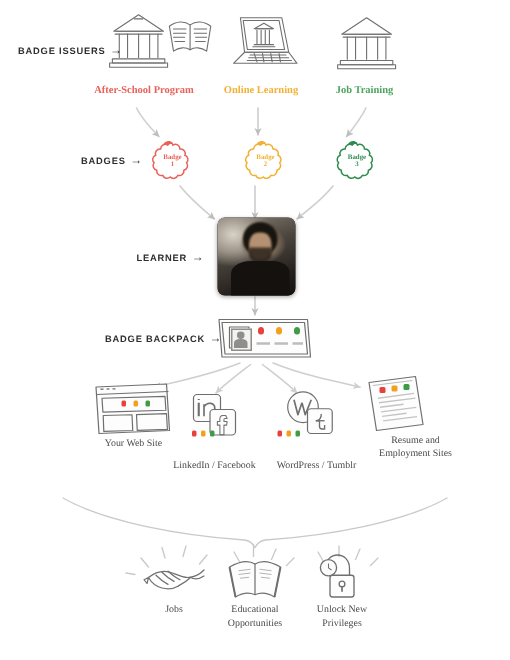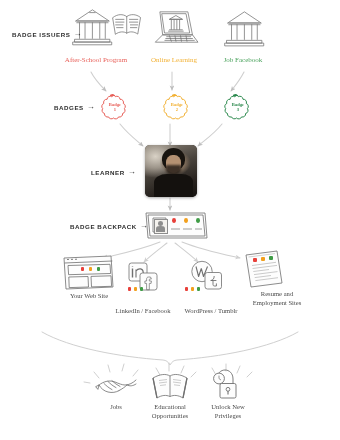--- a/index.html
+++ b/index.html
@@ -49,21 +49,21 @@
     font-weight: 700;
     position: relative;
     top: -0.5px;
   }
 
   
   .issuer-caption {
     position: absolute;
     font-family: "Liberation Serif", serif;
     font-size: 7px;
-    font-weight: 400;
+    font-weight: 700;
     text-align: right;
     white-space: nowrap;
     transform: translateX(-50%);
   }
 
   
   .caption {
     position: absolute;
     font-family: "Liberation Serif", serif;
     font-size: 6.6px;
@@ -379,21 +379,21 @@
     <span class="arrow-glyph">→</span>
   </div>
 
   <div class="stage-label" style="left:70px;top:222px;">
     <span>BADGE BACKPACK</span>
     <span class="arrow-glyph">→</span>
   </div>
 
   <div class="issuer-caption" style="left:96px;top:56px;color:#e8615a;">After-School Program</div>
   <div class="issuer-caption" style="left:174px;top:56px;color:#f2b134;">Online Learning</div>
-  <div class="issuer-caption" style="left:243px;top:56px;color:#4ca35e;">Job Facebook</div>
+  <div class="issuer-caption" style="left:243px;top:56px;color:#4ca35e;">Job Training</div>
 
   <div class="badge-text" style="left:115px;top:107px;color:#e8615a;">Badge
 1</div>
   <div class="badge-text" style="left:177px;top:107px;color:#f2b134;">Badge
 2</div>
   <div class="badge-text" style="left:238px;top:107px;color:#2e8b4f;">Badge
 3</div>
 
   <div class="caption" style="left:89px;top:292px;">Your Web Site</div>
   <div class="caption" style="left:143px;top:307px;">LinkedIn / Facebook</div>

